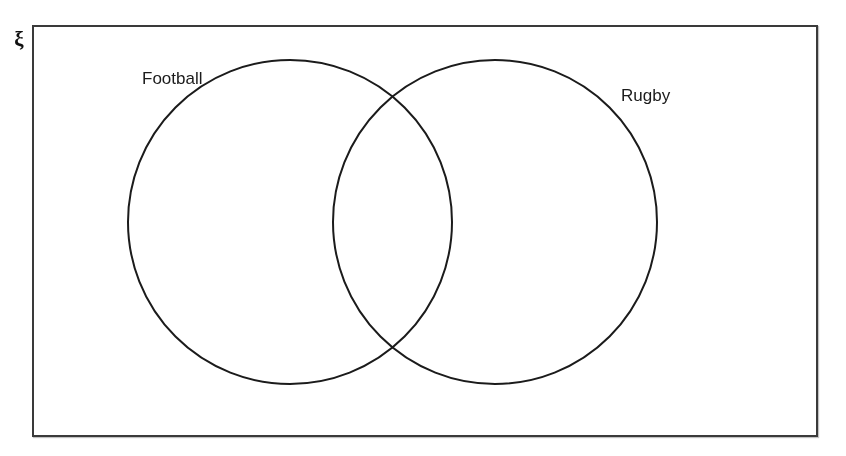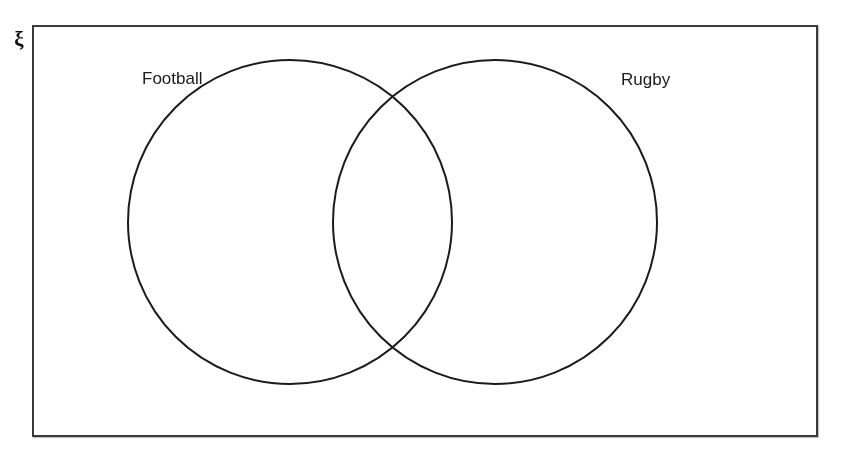--- a/index.html
+++ b/index.html
@@ -73,21 +73,21 @@
     white-space: nowrap;
     user-select: none;
   }
   #label-football {
     left: 120px;
     top: 69px;
     margin-left: 22px;
   }
   #label-rugby {
     left: 621px;
-    top: 70px;
+    top: 86px;
   }
 </style>
 </head>
 <body style="background: rgb(255, 255, 255);">
 
 <div id="venn-stage">
 
   <div id="universal-symbol">ξ</div>
 
   <div id="universal-rect" style="left: 32px; top: 25px; width: 786px; height: 412px; border-color: rgb(58, 58, 58); border-width: 2px;"></div>

